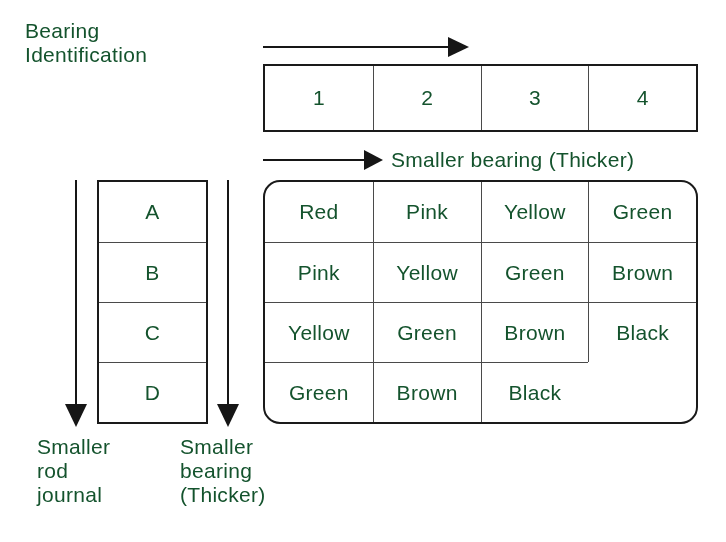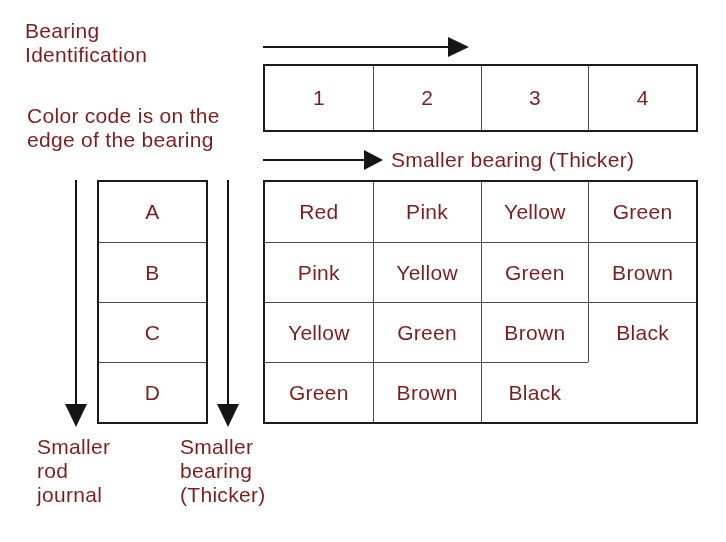--- a/index.html
+++ b/index.html
@@ -6,21 +6,21 @@
     margin: 0;
     padding: 0;
     background: #ffffff;
   }
   .canvas {
     position: relative;
     width: 726px;
     height: 542px;
     background: #ffffff;
     font-family: "Liberation Sans", "DejaVu Sans", sans-serif;
-    color: #7f1d1d;
+    color: #14532d;
     font-size: 21px;
     letter-spacing: 0.3px;
     overflow: hidden;
   }
   .note {
     position: absolute;
     white-space: pre-line;
     line-height: 24px;
   }
   .arrow-label {
@@ -50,20 +50,21 @@
   .bore-header .cell { border-left: 1px solid #4a4a4a; }
   .bore-header .cell:first-child { border-left: none; }
   
   .journal-table { grid-template-rows: repeat(4, 1fr); }
   .journal-table .cell { border-top: 1px solid #4a4a4a; }
   .journal-table .cell:first-child { border-top: none; }
   
   .color-matrix {
     grid-template-columns: repeat(4, 1fr);
     grid-template-rows: repeat(4, 1fr);
+    border-radius: 17px;
   }
   .color-matrix .cell {
     border-left: 1px solid #4a4a4a;
     border-top: 1px solid #4a4a4a;
   }
   .color-matrix .cell:nth-child(4n+1) { border-left: none; }
   .color-matrix .cell:nth-child(-n+4) { border-top: none; }
 </style>
 </head>
 <body>
@@ -78,22 +79,20 @@
     <polygon points="186,0 186,20 207,10" fill="#161616"></polygon>
   </svg>
 
   <div class="tbl bore-header" style="left:263px; top:64px; width:435px; height:68px;">
     <div class="cell">1</div>
     <div class="cell">2</div>
     <div class="cell">3</div>
     <div class="cell">4</div>
   </div>
 
-  <div class="note" style="left:27px; top:104px;">Color code is on the
-edge of the bearing</div>
 
   <svg class="arrow" style="left:262px; top:150px;" width="122" height="20" viewBox="0 0 122 20">
     <line x1="1" y1="10" x2="102" y2="10" stroke="#161616" stroke-width="2"></line>
     <polygon points="102,0 102,20 121,10" fill="#161616"></polygon>
   </svg>
   <div class="arrow-label" style="left:391px; top:148px;">Smaller bearing (Thicker)</div>
 
   <svg class="arrow" style="left:64px; top:180px;" width="24" height="248" viewBox="0 0 24 248">
     <line x1="12" y1="0" x2="12" y2="227" stroke="#161616" stroke-width="2"></line>
     <polygon points="1,224 23,224 12,247" fill="#161616"></polygon>

